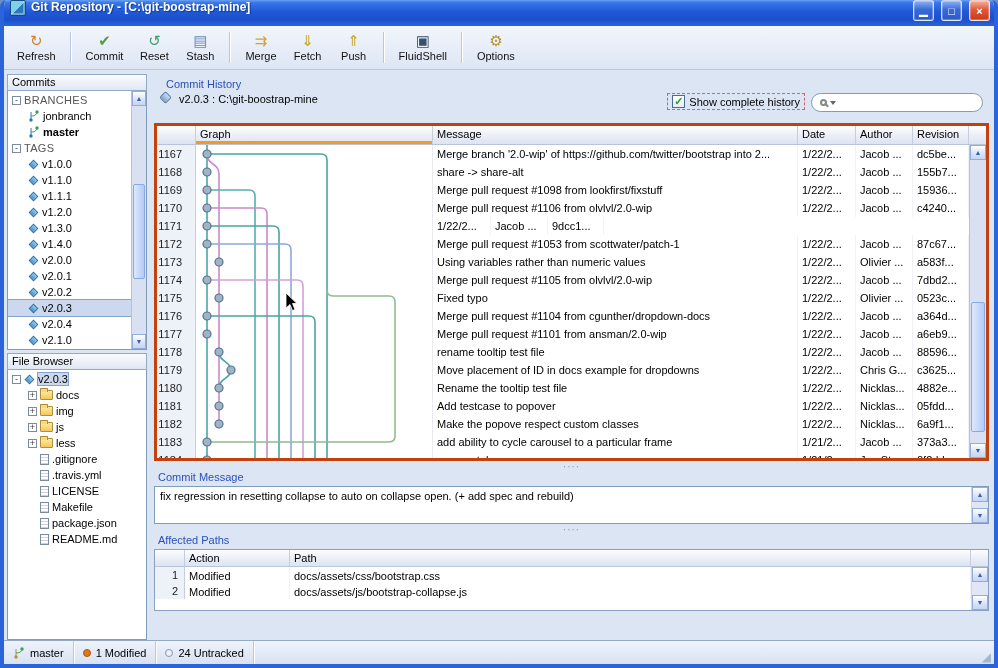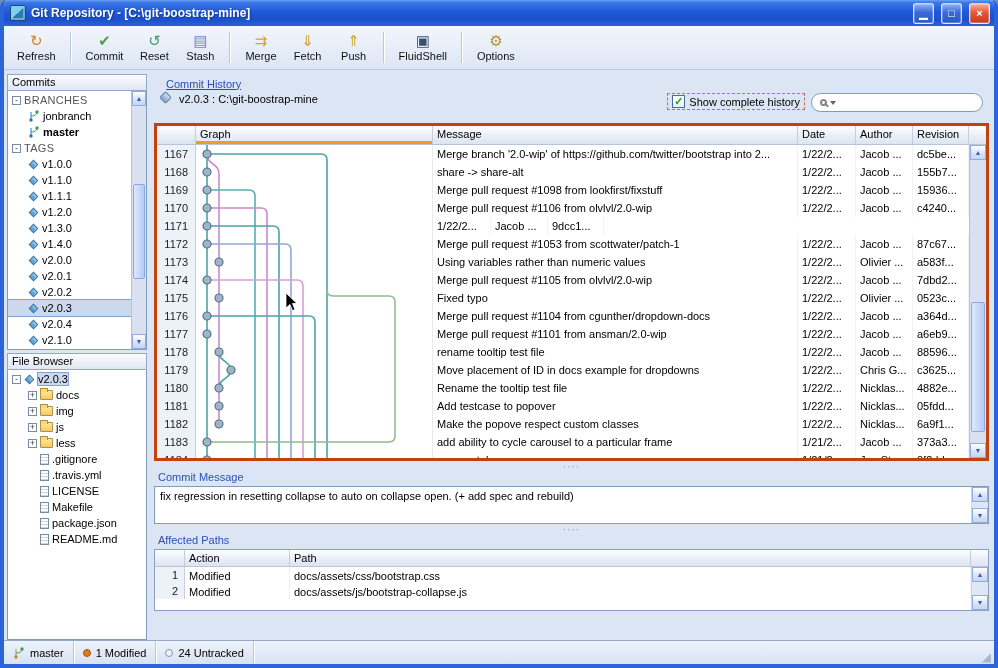--- a/index.html
+++ b/index.html
@@ -1,20 +1,20 @@
 <!DOCTYPE html>
 <html><head>
 <meta charset="utf-8">
 <style>
 *{margin:0;padding:0;box-sizing:border-box}
 html,body{width:998px;height:668px;overflow:hidden}
 body{font-family:"Liberation Sans",sans-serif;font-size:11px;color:#000;background:#6f8fbf}
 .window{position:relative;width:998px;height:668px;display:flex;flex-direction:column;background:#dce5f4;border:4px solid #2b63d9;border-top:none;border-radius:7px 7px 0 0;overflow:hidden}
 
-.titlebar{flex:none;height:26px;display:flex;align-items:center;gap:5px;padding:0 4px 0 6px;background:linear-gradient(180deg,#6aa0f2 0%,#3a77e8 10%,#2058d8 45%,#1c50cc 75%,#2a63de 100%)}
+.titlebar{flex:none;height:26px;display:flex;align-items:flex-start;gap:5px;padding:0 4px 0 6px;background:linear-gradient(180deg,#6aa0f2 0%,#3a77e8 10%,#2058d8 45%,#1c50cc 75%,#2a63de 100%)}
 .app-icon{flex:none;width:16px;height:16px;border-radius:2px;background:linear-gradient(135deg,#7fd0ea 0 50%,#2a7ab8 50% 100%);border:1px solid #1a4a7a;box-shadow:inset -2px -2px 0 rgba(255,255,255,.35)}
 .title-text{flex:1;color:#fff;font-weight:bold;font-size:12px;text-shadow:1px 1px 1px #103a8c;white-space:nowrap;overflow:hidden}
 .winbtn{flex:none;width:21px;height:21px;margin-left:2px;border-radius:3px;border:1px solid rgba(255,255,255,.75);color:#fff;font-size:11px;font-weight:bold;display:flex;align-items:center;justify-content:center;background:linear-gradient(#8fb2f5,#3a6ad8 45%,#2a58c8);box-shadow:inset 0 0 0 1px rgba(255,255,255,.25)}
 .winbtn.close{background:linear-gradient(#f5b09a,#e2593a 45%,#c83a1c)}
 
 .toolbar{flex:none;height:44px;display:flex;align-items:stretch;gap:2px;padding:2px 6px;background:linear-gradient(#f2f6fc,#dde6f4);border-bottom:1px solid #b9c6dd}
 .tbtn{display:flex;flex-direction:column;align-items:center;justify-content:center;gap:1px;min-width:44px;padding:1px 6px;border:1px solid transparent;background:none;font:inherit;color:#111;cursor:default}
 .tico{font-size:15px;line-height:16px}
 .i0{color:#d9822b}.i1{color:#4f9e3f}.i2{color:#3f9e6f}.i3{color:#6a86b8}.i4{color:#d9a02b}.i5{color:#c9a227}.i6{color:#c9a227}.i7{color:#39506b}.i8{color:#b8912f}
 .tsep{width:0;border-left:1px solid #b9c6dd;border-right:1px solid #fff;margin:4px 5px}
@@ -43,21 +43,21 @@
 .vscroll{flex:none;width:15px;background:#d8e0f2;border-left:1px solid #b5c2dd;display:flex;flex-direction:column}
 .vscroll.w17{width:17px}
 .sbtn{flex:none;height:15px;background:linear-gradient(#fdfeff,#d8e2f6 60%,#c6d5f2);border:1px solid #92acdc;color:#3a5fae;font-size:7px;display:flex;align-items:center;justify-content:center}
 .strack{flex:1;position:relative}
 .sthumb{position:absolute;left:1px;right:1px;border:1px solid #88a8e8;border-radius:2px;background:linear-gradient(90deg,#dce8fd,#b4cbf6)}
 .commits-thumb{top:34%;height:42%}
 .table-thumb{top:50%;height:46%}
 
 .maincol{flex:1;display:flex;flex-direction:column;min-width:0;padding:0 2px}
 .tabrow{flex:none;height:19px;display:flex;align-items:center;padding-left:12px}
-.tab{color:#2a50b8;text-decoration:underline}
+.tab{color:#2a50b8;}
 .reporow{flex:none;height:29px;display:flex;align-items:flex-start;gap:6px;padding:0 4px}
 .gem{flex:none;width:9px;height:9px;margin:0 3px;transform:rotate(45deg);background:linear-gradient(#cfe0f0,#7fa2c8);border:1px solid #5a7fa8;border-radius:2px}
 .spacer{flex:1}
 .cbgroup{display:flex;align-items:center;gap:4px;border:1px dashed #cc6a6a;padding:1px 4px}
 .cbbox{flex:none;width:13px;height:13px;border:1px solid #4a6a9a;background:linear-gradient(#fff,#e8edf4);color:#2ba12b;font-weight:bold;font-size:11px;line-height:11px;text-align:center}
 .searchbox{flex:none;width:172px;height:19px;border:1px solid #7f9db9;border-radius:10px;background:#fff;display:flex;align-items:center;gap:3px;padding:0 8px;margin-right:2px}
 .mag{flex:none;width:7px;height:7px;border:2px solid #888;border-radius:50%;position:relative}
 .mag::after{content:"";position:absolute;width:5px;height:2px;background:#888;transform:rotate(45deg);right:-4px;bottom:-2px}
 .caret{flex:none;width:0;height:0;border-left:3px solid transparent;border-right:3px solid transparent;border-top:4px solid #666}
 .searchbox input{flex:1;min-width:0;border:none;outline:none;font:inherit;background:transparent}
@@ -70,21 +70,21 @@
 .c-num{flex:none;width:39px}
 .c-graph{flex:none;width:237px}
 .c-msg{flex:1;min-width:0}
 .c-date{flex:none;width:58px}
 .c-author{flex:none;width:57px}
 .c-rev{flex:none;width:56px}
 .hcell.c-graph{box-shadow:inset 0 -3px 0 #f09b28}
 .tbody{flex:1;display:flex;min-height:0}
 .rows{flex:1;position:relative;overflow:hidden;min-width:0}
 .trow{height:18px;display:flex;align-items:center}
-.trow .c-num{background:#edf1f8;border-right:1px solid #c6cede;text-align:right;padding-right:7px;height:100%;line-height:18px;color:#222}
+.trow .c-num{background:#edf1f8;border-right:1px solid #c6cede;text-align:right;padding-right:13px;height:100%;line-height:18px;color:#222}
 .trow .c-graph{height:100%;border-right:1px solid #e8ebf2}
 .trow .c-msg,.trow .c-date,.trow .c-author,.trow .c-rev{padding:0 4px;white-space:nowrap;overflow:hidden;border-right:1px solid #f0f2f7;height:100%;line-height:18px}
 .graph-overlay{position:absolute;left:40px;top:0;pointer-events:none}
 
 .split{flex:none;height:10px;display:flex;align-items:center;justify-content:center;color:#8a97ad;font-size:10px;letter-spacing:1px}
 .seclabel{flex:none;height:15px;color:#2a50b8;padding-left:4px}
 .cmbox{flex:none;height:38px;border:1px solid #7f9db9;background:#fff;display:flex}
 .cmtext{flex:1;min-width:0;padding:3px 5px;overflow:hidden}
 .spincol{flex:none;width:17px;border-left:1px solid #cdd6e8;background:#dfe6f4;display:flex;flex-direction:column;justify-content:space-between}
 .aptable{flex:none;height:62px;border:1px solid #8aa0c0;background:#fff;display:flex;flex-direction:column;overflow:hidden}

